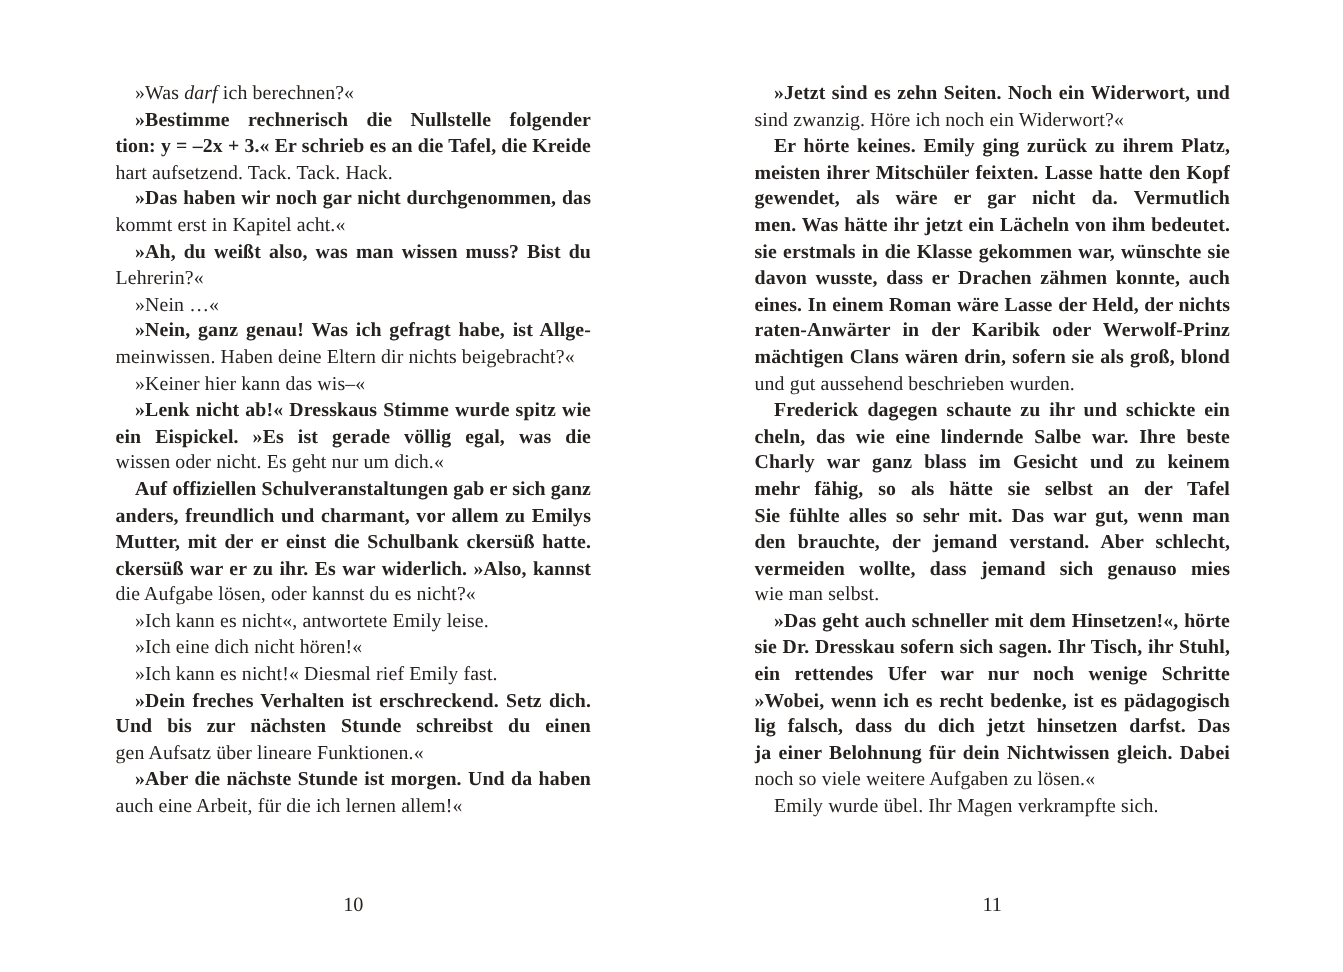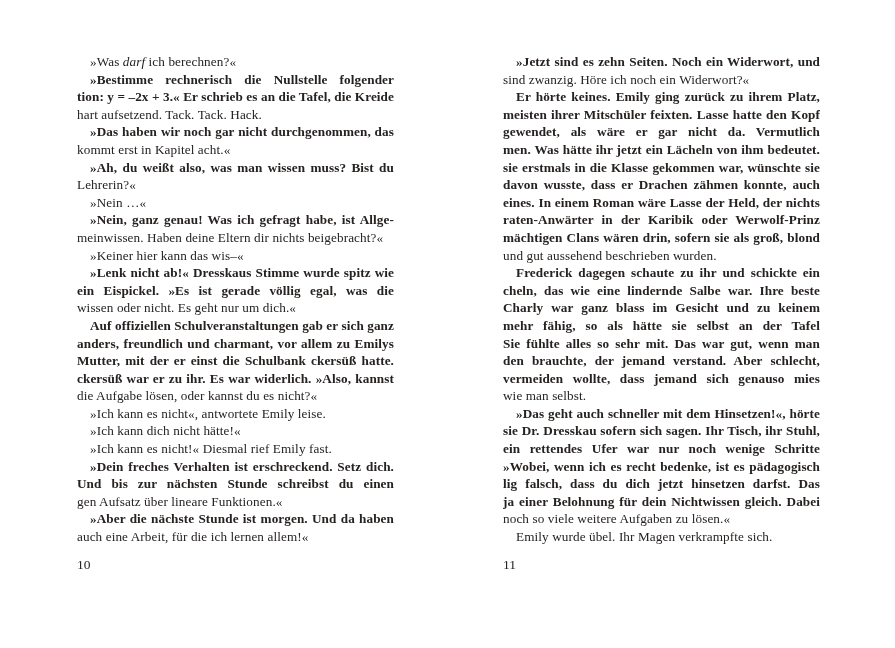--- a/index.html
+++ b/index.html
@@ -42,24 +42,24 @@
   .line.just {
     text-align: justify;
     text-align-last: justify;
     font-weight: bold;
   }
   .line.indent {
     text-indent: 13px;
   }
   .page-number {
     position: absolute;
-    top: 556px;
+    top: 594px;
     left: 0;
     width: 317px;
-    text-align: left;
+    text-align: center;
     font-size: 13.5px;
     line-height: 17px;
   }
   i { font-style: italic; }
 </style>
 </head>
 <body>
 
 <div class="spread">
 
@@ -79,21 +79,21 @@
         <div class="line indent">»Keiner hier kann das wis–«</div>
         <div class="line indent just">»Lenk nicht ab!« Dresskaus Stimme wurde spitz wie</div>
         <div class="line just">ein Eispickel. »Es ist gerade völlig egal, was die anderen</div>
         <div class="line">wissen oder nicht. Es geht nur um dich.«</div>
         <div class="line indent just">Auf offiziellen Schulveranstaltungen gab er sich ganz</div>
         <div class="line just">anders, freundlich und charmant, vor allem zu Emilys</div>
         <div class="line just">Mutter, mit der er einst die Schulbank ckersüß hatte. Zu-</div>
         <div class="line just">ckersüß war er zu ihr. Es war widerlich. »Also, kannst du</div>
         <div class="line">die Aufgabe lösen, oder kannst du es nicht?«</div>
         <div class="line indent">»Ich kann es nicht«, antwortete Emily leise.</div>
-        <div class="line indent">»Ich kann dich nicht hätte!«</div>
+        <div class="line indent">»Ich eine dich nicht hören!«</div>
         <div class="line indent">»Ich kann es nicht!« Diesmal rief Emily fast.</div>
         <div class="line indent just">»Dein freches Verhalten ist erschreckend. Setz dich.</div>
         <div class="line just">Und bis zur nächsten Stunde schreibst du einen fünfseiti-</div>
         <div class="line">gen Aufsatz über lineare Funktionen.«</div>
         <div class="line indent just">»Aber die nächste Stunde ist morgen. Und da haben wir</div>
         <div class="line">auch eine Arbeit, für die ich lernen allem!«</div>
       </div>
     <div class="page-number">10</div>
   </div>
 

